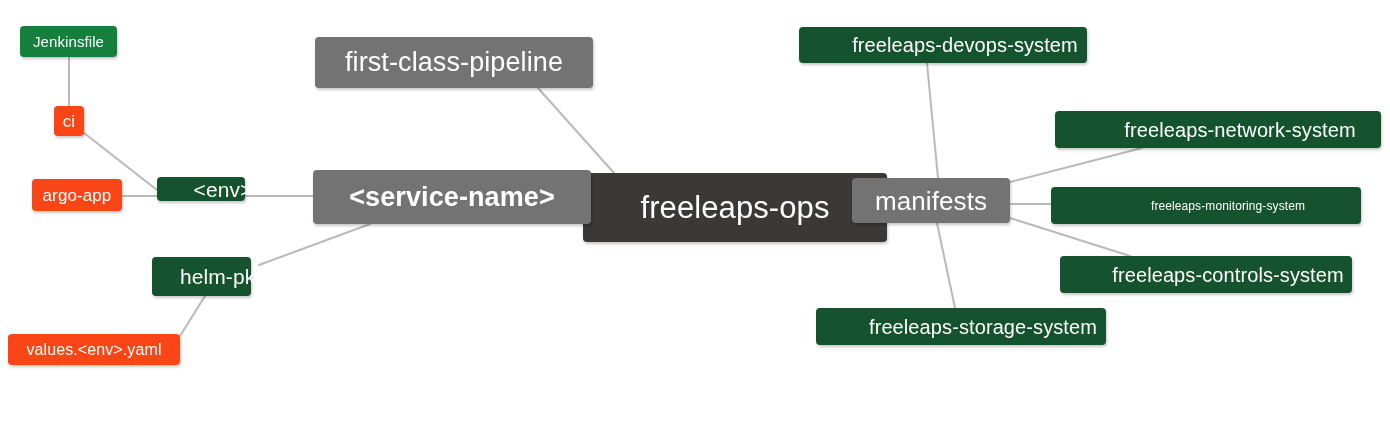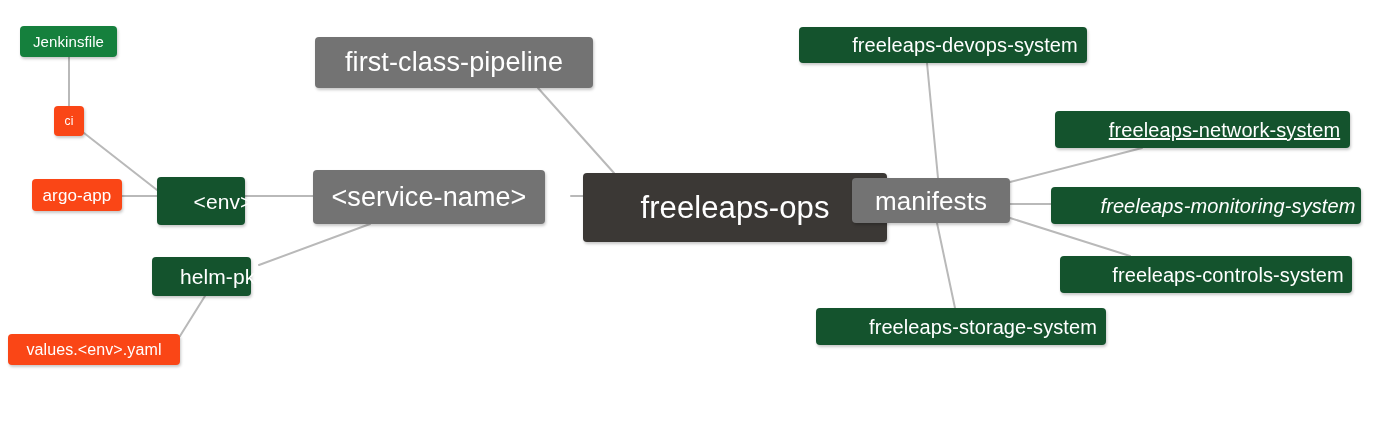--- a/index.html
+++ b/index.html
@@ -61,28 +61,28 @@
       <line x1="571" y1="196" x2="583" y2="196" stroke="#b9b9b9" stroke-width="2" stroke-linecap="round"></line>
       <line x1="843" y1="200" x2="852" y2="200" stroke="#b9b9b9" stroke-width="2" stroke-linecap="round"></line>
       <line x1="938" y1="178" x2="927" y2="63" stroke="#b9b9b9" stroke-width="2" stroke-linecap="round"></line>
       <line x1="1010" y1="182" x2="1142" y2="148" stroke="#b9b9b9" stroke-width="2" stroke-linecap="round"></line>
       <line x1="1010" y1="204" x2="1051" y2="204" stroke="#b9b9b9" stroke-width="2" stroke-linecap="round"></line>
       <line x1="1010" y1="218" x2="1130" y2="256" stroke="#b9b9b9" stroke-width="2" stroke-linecap="round"></line>
       <line x1="937" y1="223" x2="955" y2="308" stroke="#b9b9b9" stroke-width="2" stroke-linecap="round"></line>
     </svg>
   <div id="node-layer">
       <div class="node n-root" style="left: 583px; top: 173px; width: 304px; height: 69px; font-size: 31px;">freeleaps-ops</div>
-      <div class="node n-blue" style="left: 313px; top: 170px; width: 232px; height: 54px; font-size: 27px;">&lt;service-name&gt;</div>
+      <div class="node n-blue" style="left: 313px; top: 170px; width: 278px; height: 54px; font-size: 27px; font-weight: bold;">&lt;service-name&gt;</div>
       <div class="node n-blue" style="left: 315px; top: 37px; width: 278px; height: 51px; font-size: 27px;">first-class-pipeline</div>
       <div class="node n-blue" style="left: 852px; top: 178px; width: 158px; height: 45px; font-size: 26px;">manifests</div>
-      <div class="node n-green" style="left: 157px; top: 177px; width: 88px; height: 48px; font-size: 21px;">&lt;env&gt;</div>
+      <div class="node n-green" style="left: 157px; top: 177px; width: 88px; height: 24px; font-size: 21px;">&lt;env&gt;</div>
       <div class="node n-green" style="left: 152px; top: 257px; width: 99px; height: 39px; font-size: 21px;">helm-pkg</div>
-      <div class="node n-red" style="left: 54px; top: 106px; width: 30px; height: 30px; font-size: 12px;">ci</div>
+      <div class="node n-red" style="left: 54px; top: 106px; width: 30px; height: 30px; font-size: 17px;">ci</div>
       <div class="node n-red" style="left: 32px; top: 179px; width: 90px; height: 32px; font-size: 17px;">argo-app</div>
       <div class="node n-orange" style="left: 20px; top: 26px; width: 97px; height: 31px; font-size: 15px;">Jenkinsfile</div>
       <div class="node n-red" style="left: 8px; top: 334px; width: 172px; height: 31px; font-size: 16px;">values.&lt;env&gt;.yaml</div>
       <div class="node n-green" style="left: 799px; top: 27px; width: 288px; height: 36px; font-size: 20px;">freeleaps-devops-system</div>
-      <div class="node n-green" style="left: 1055px; top: 111px; width: 295px; height: 37px; font-size: 20px; text-decoration: underline;">freeleaps-network-system</div>
-      <div class="node n-green" style="left: 1051px; top: 187px; width: 310px; height: 37px; font-size: 20px; font-style: italic;">freeleaps-monitoring-system</div>
+      <div class="node n-green" style="left: 1055px; top: 111px; width: 326px; height: 37px; font-size: 20px;">freeleaps-network-system</div>
+      <div class="node n-green" style="left: 1051px; top: 187px; width: 310px; height: 37px; font-size: 12px;">freeleaps-monitoring-system</div>
       <div class="node n-green" style="left: 1060px; top: 256px; width: 292px; height: 37px; font-size: 20px;">freeleaps-controls-system</div>
       <div class="node n-green" style="left: 816px; top: 308px; width: 290px; height: 37px; font-size: 20px;">freeleaps-storage-system</div>
     </div>
 </div>
 
 </body></html>

